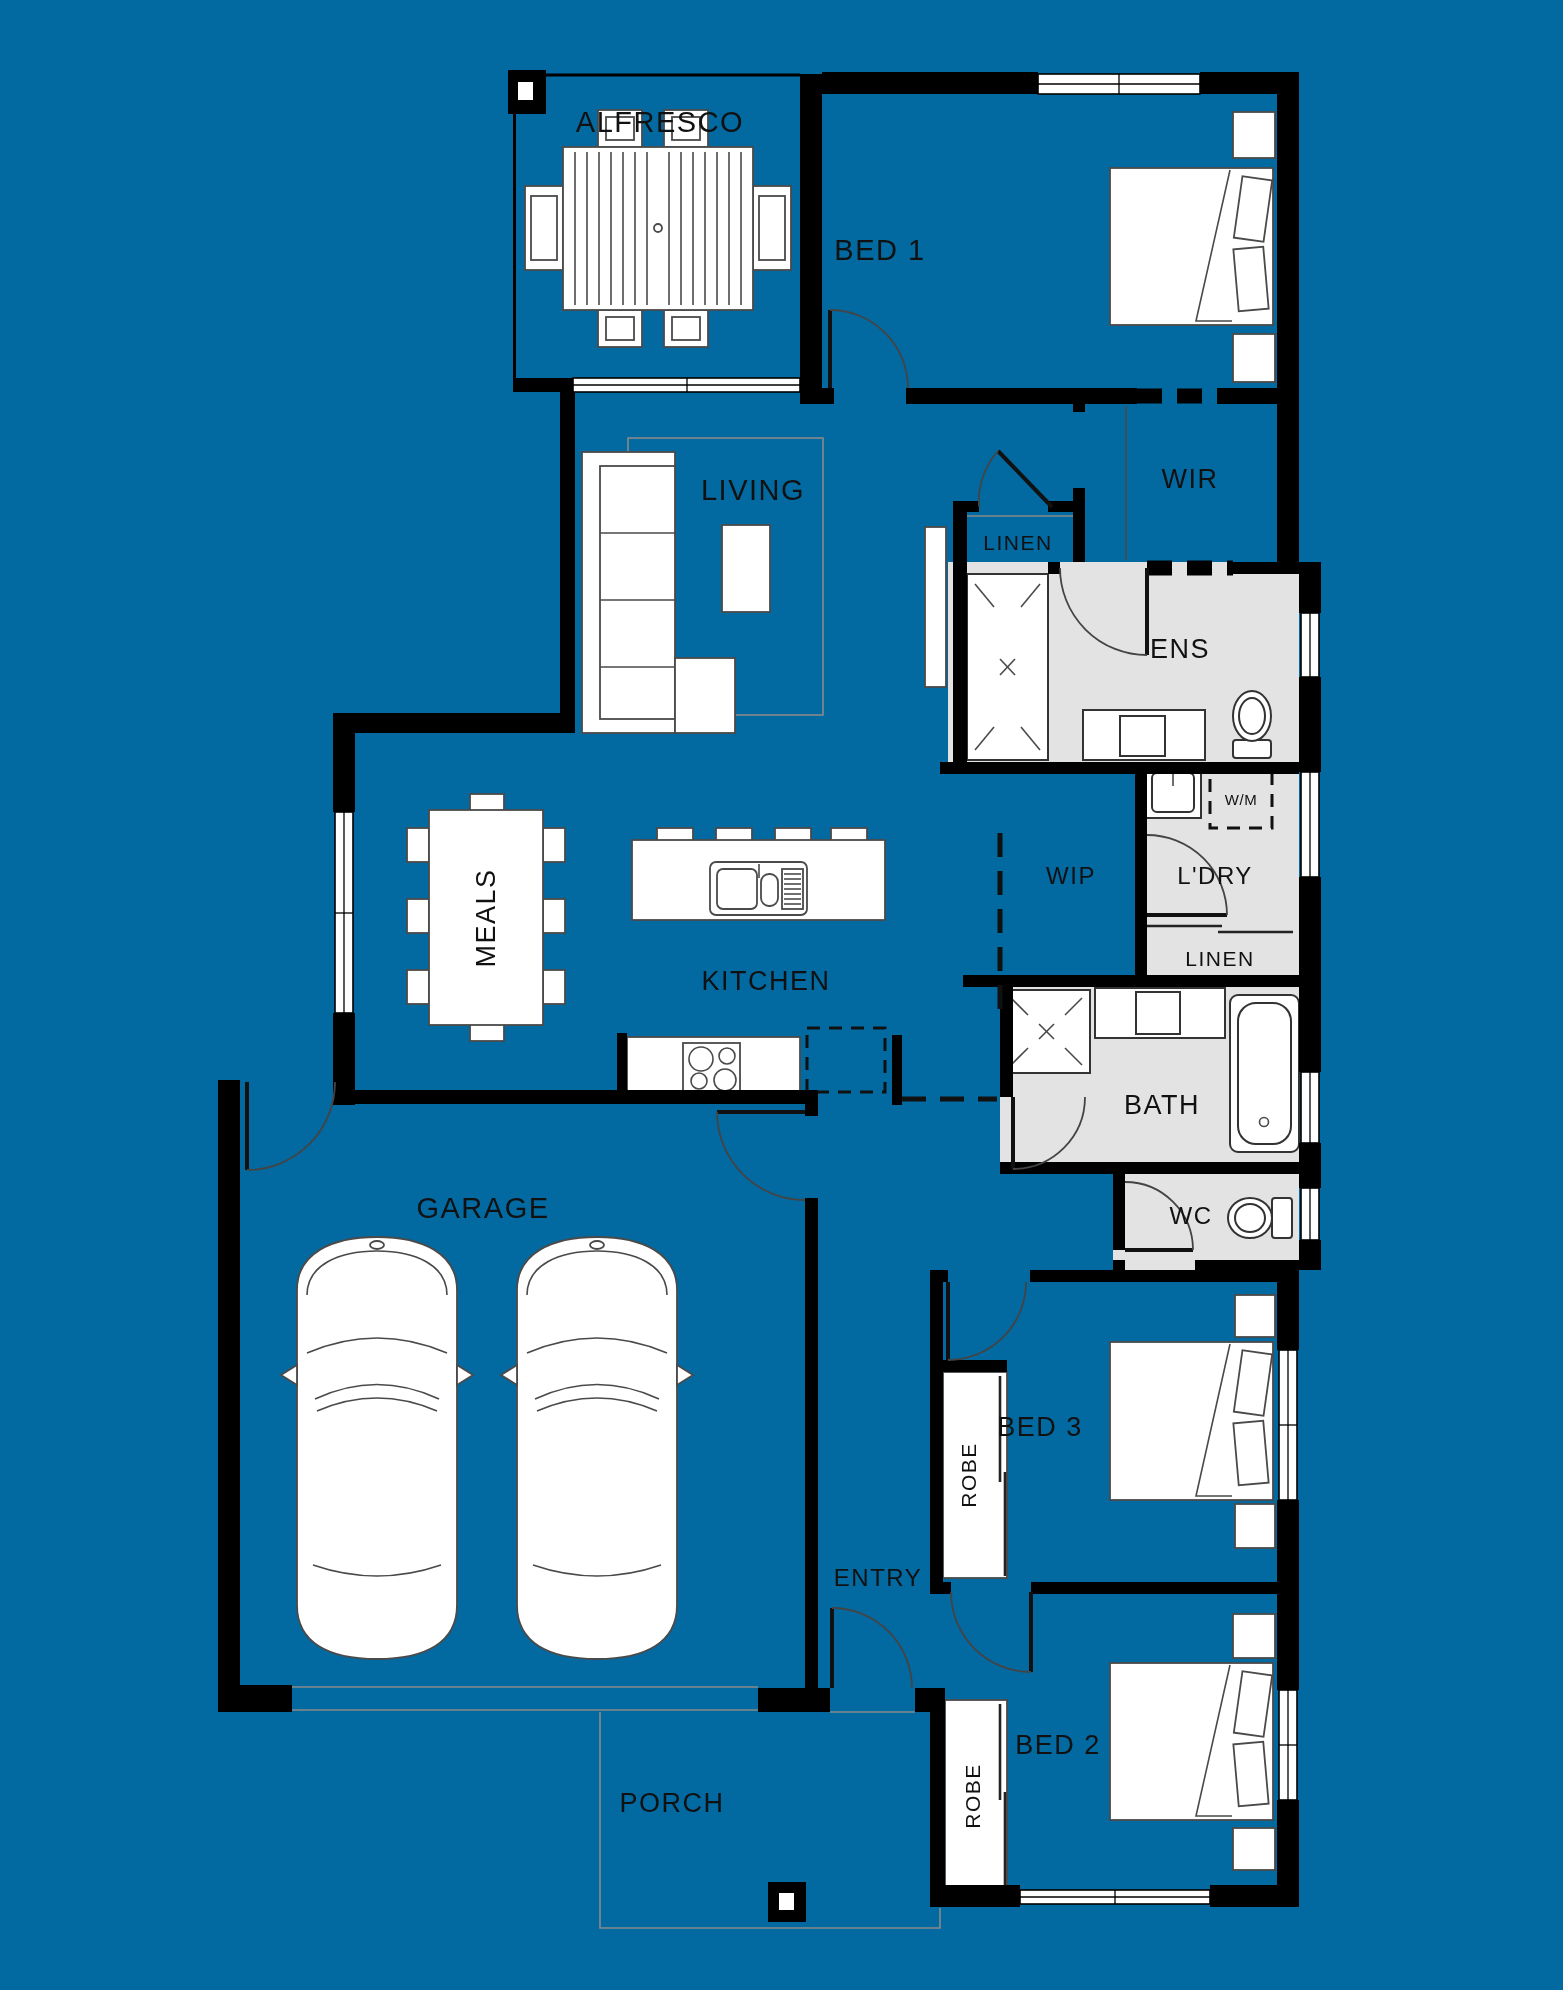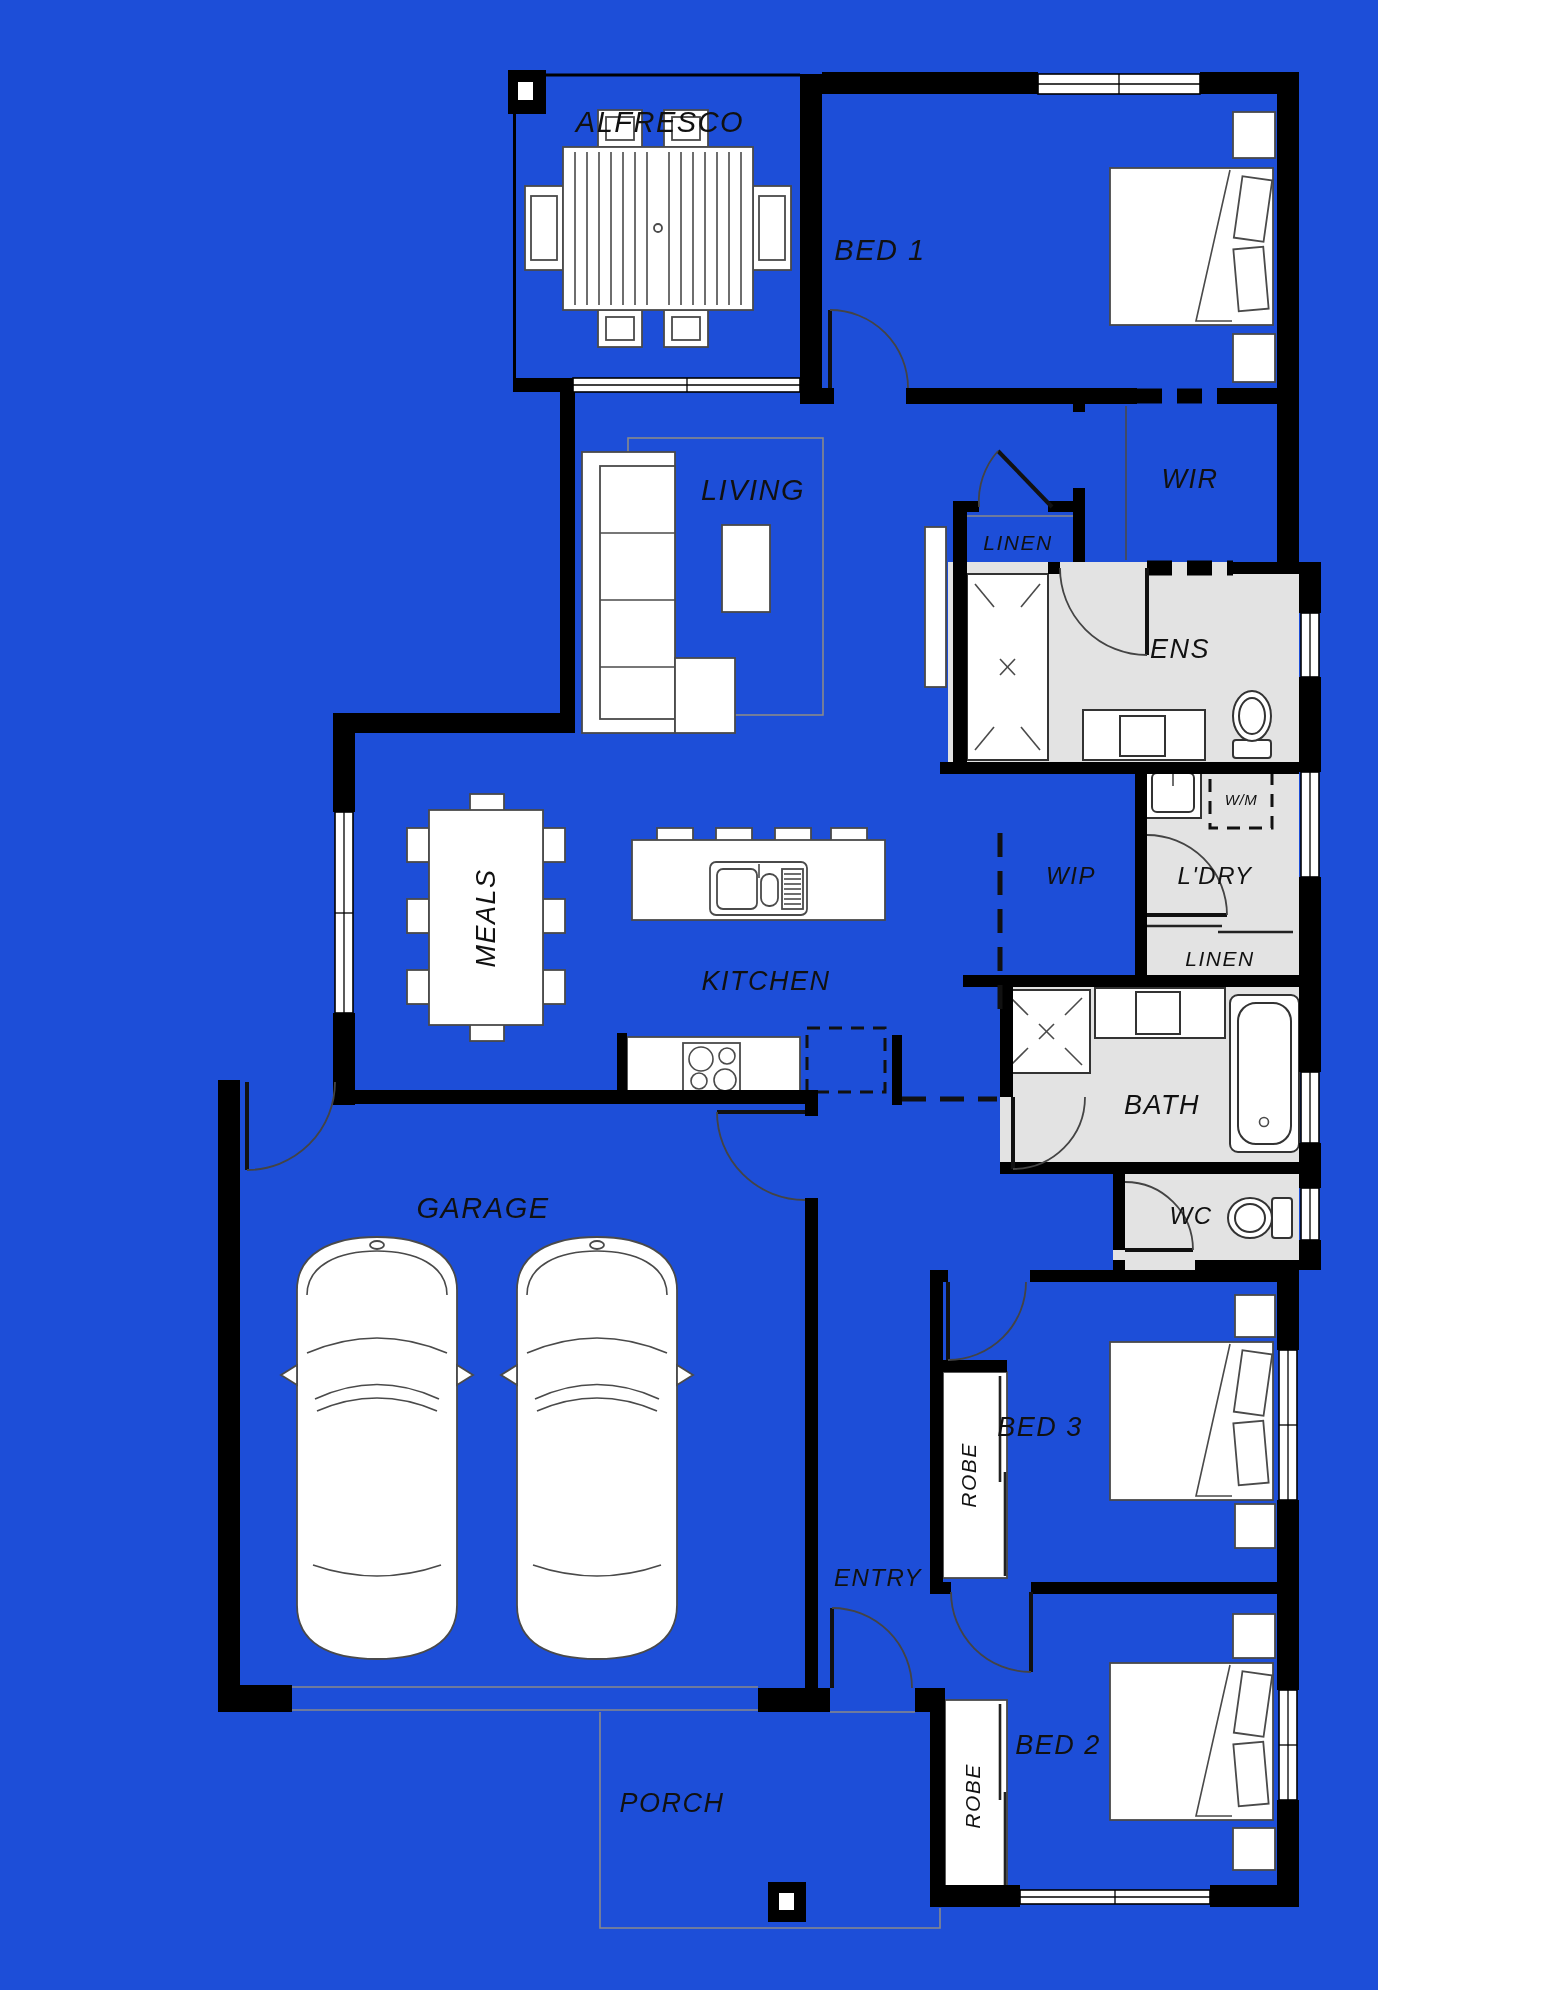--- a/index.html
+++ b/index.html
@@ -1,17 +1,17 @@
 <!DOCTYPE html>
 <html><head>
 <meta charset="utf-8">
 <style>
   html,body{margin:0;padding:0;background:#fff;}
-  .stage{position:relative;width:1378px;height:1990px;background:#1d4ed8;overflow:hidden;
-         font-family:"Liberation Sans",sans-serif;font-style:italic;}
+  .stage{position:relative;width:1563px;height:1990px;background:#0369a1;overflow:hidden;
+         font-family:"Liberation Sans",sans-serif;}
   svg{display:block;}
   .wall{fill:#000;stroke:none;}
   .lbl{fill:#111;font-family:"Liberation Sans",sans-serif;letter-spacing:1.5px;}
   .lbl-main{font-size:29px;}
   .lbl-mid{font-size:27px;}
   .lbl-sm{font-size:24px;}
   .lbl-xs{font-size:21px;}
   .lbl-tiny{font-size:15px;letter-spacing:0.5px;}
   .furn{fill:#fff;stroke:#4a4a4a;stroke-width:1.8;}
   .furnln{stroke:#4a4a4a;stroke-width:1.6;fill:none;}

